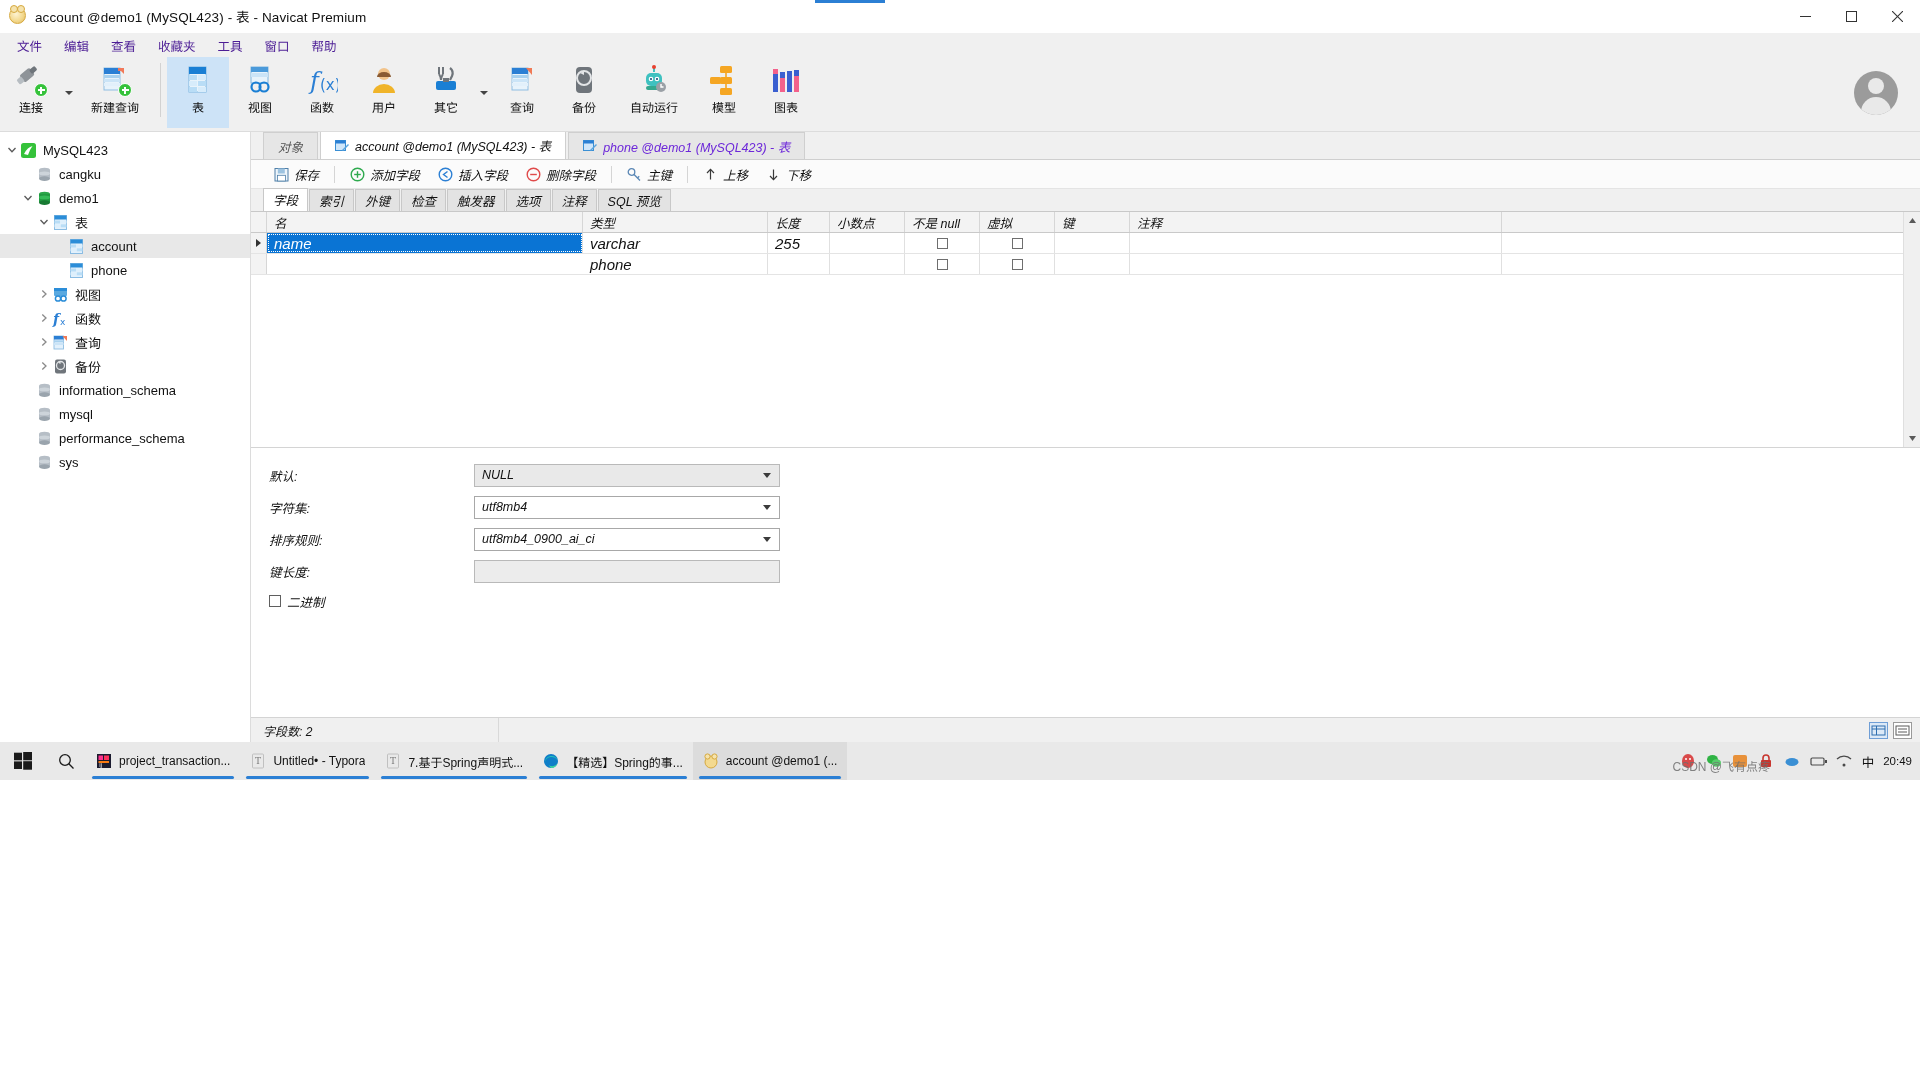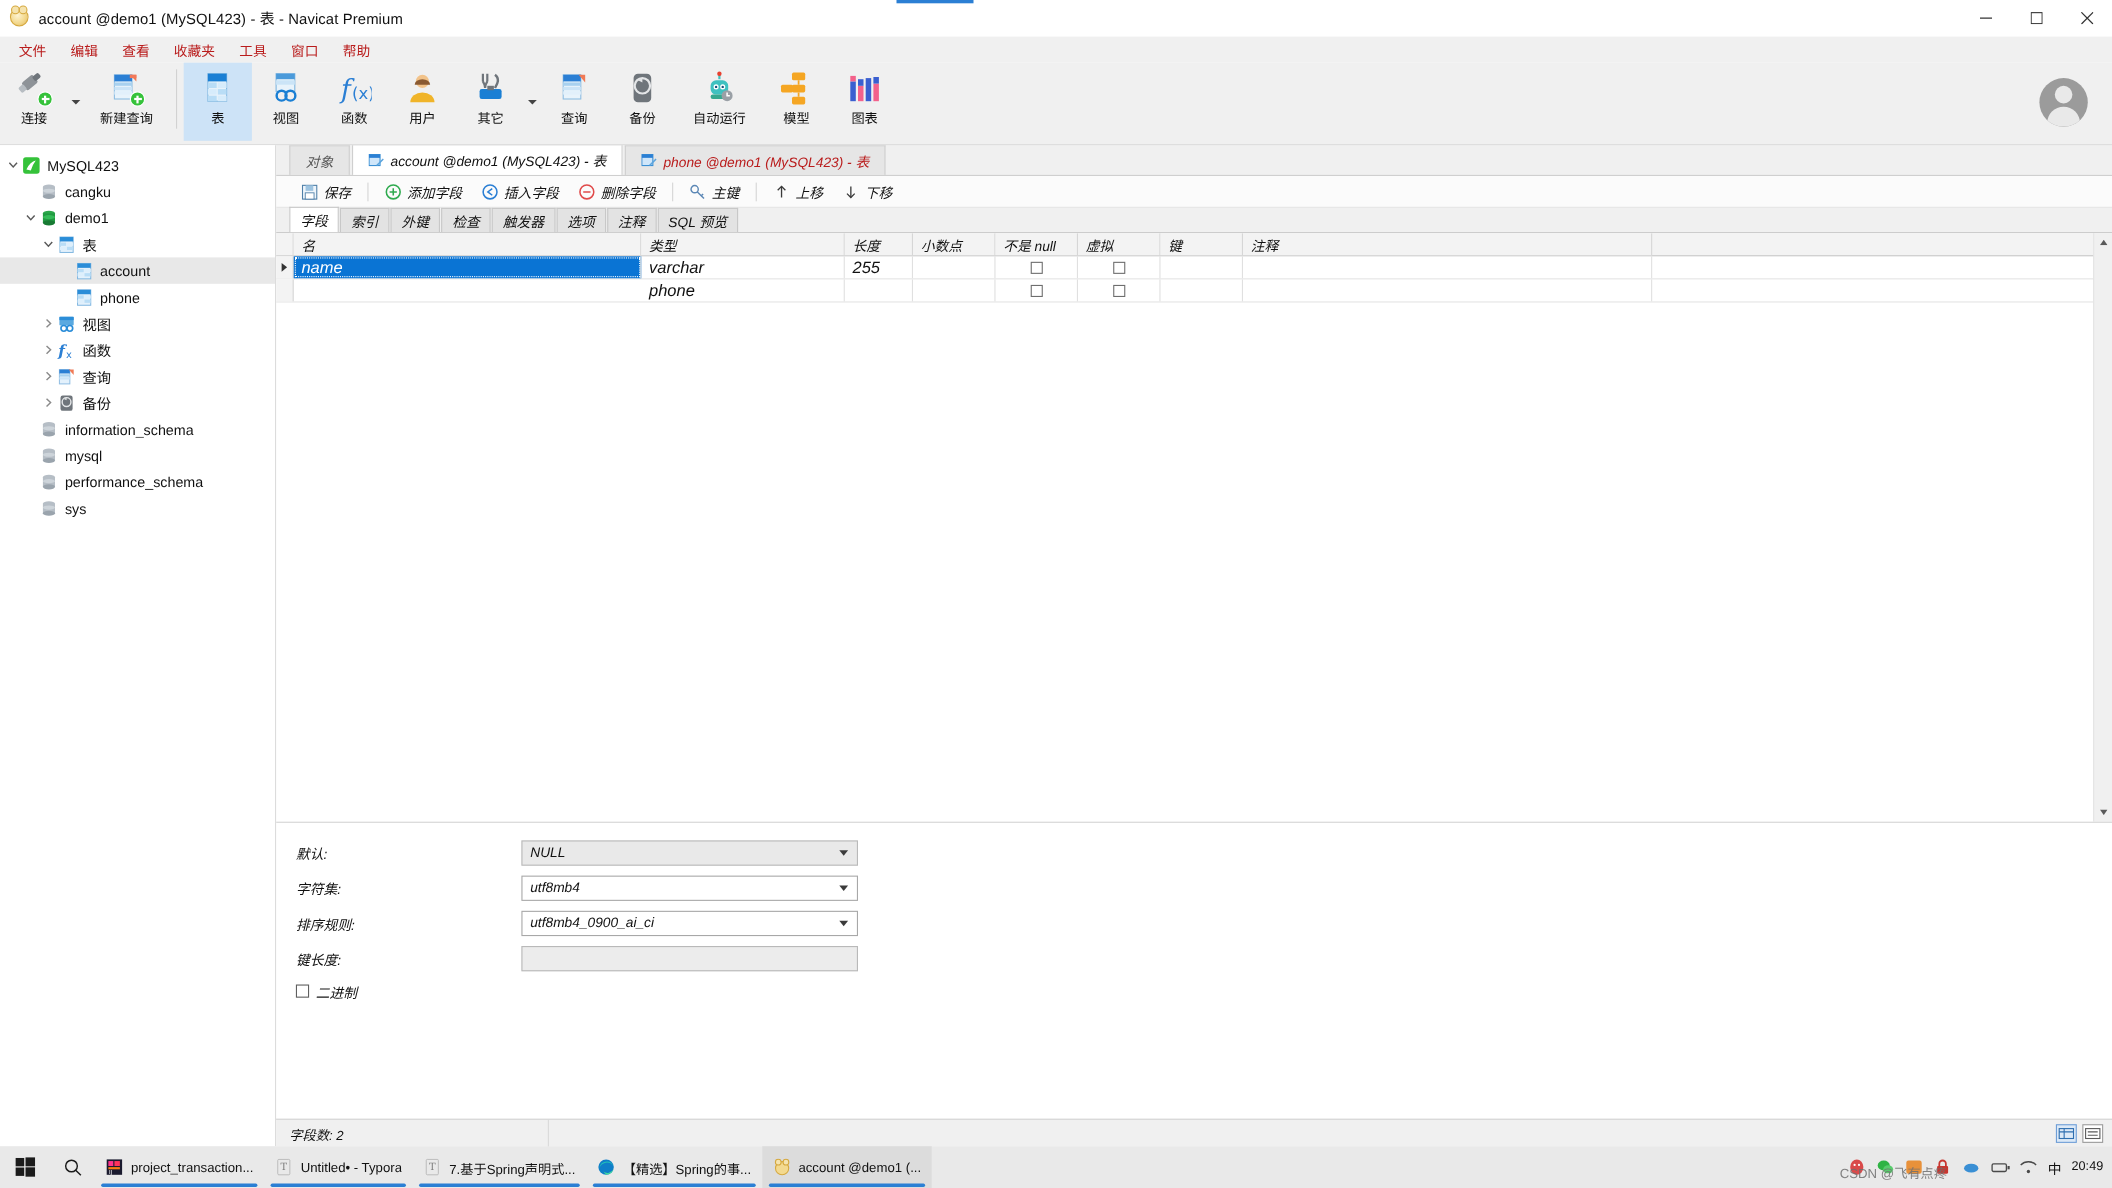--- a/index.html
+++ b/index.html
@@ -5,21 +5,21 @@
 <style>
   * { box-sizing: border-box; }
   html, body {
     margin: 0; padding: 0;
     width: 1920px; height: 1080px;
     overflow: hidden;
     font-family: "Liberation Sans", "DejaVu Sans", sans-serif;
     background: #ffffff;
     -webkit-font-smoothing: antialiased;
   }
-  #app { position: relative; width: 1920px; height: 1080px; background:#fff; display:flex; flex-direction:column; }
+  #app { position: relative; width: 1920px; height: 780px; background:#fff; display:flex; flex-direction:column; }
 
   
   .titlebar {
     height: 33px; min-height:33px; background:#ffffff; display:flex; align-items:center;
     border-bottom: 1px solid #ffffff; position:relative;
   }
   .titlebar .tb-icon { width:18px; height:18px; margin-left:9px; margin-right:8px; position:relative; }
   .dolphin {
     width:17px;height:17px;border-radius:50%;
     background: radial-gradient(circle at 40% 40%, #fdf3d2 0%, #f3d98f 55%, #e0b95c 100%);
@@ -32,21 +32,21 @@
   .dolphin::before{ left:0px; }
   .dolphin::after{ right:0px; }
   .titlebar .tb-title { font-size:13.5px; color:#111; letter-spacing:.1px; }
   .win-controls { position:absolute; right:0; top:0; height:33px; display:flex; }
   .win-btn { width:46px;height:33px;display:flex;align-items:center;justify-content:center;color:#333; }
   .win-btn svg { display:block; }
   .accent-line { position:absolute; left:815px; top:0; width:70px; height:3px; background:#2b7fd4; }
 
   
   .menubar { height:24px; min-height:24px; background:#f0f0f0; display:flex; align-items:center; padding-left:6px; }
-  .menu-item { font-size:12.5px; color:#b91c1c; padding:3px 11px; white-space:nowrap; }
+  .menu-item { font-size:12.5px; color:#4c1d95; padding:3px 11px; white-space:nowrap; }
 
   
   .ribbon { height:75px; min-height:75px; background:#f0f0f0; display:flex; align-items:flex-start; position:relative;
             border-bottom:1px solid #dcdcdc; }
   .rb-sep { width:1px; height:54px; background:#d2d2d2; margin:6px 6px 0 6px; align-self:flex-start; }
   .rb-btn { width:62px; height:71px; display:flex; flex-direction:column; align-items:center; justify-content:flex-start;
             padding-top:7px; cursor:default; position:relative; }
   .rb-btn.wide { width:78px; }
   .rb-btn.active { background:#cde3f7; }
   .rb-ico { width:32px; height:32px; position:relative; margin-bottom:5px; }
@@ -80,21 +80,21 @@
   
   .main { flex:1; display:flex; flex-direction:column; min-width:0; background:#ffffff;font-style:italic; }
 
   
   .doctabs { height:28px; min-height:28px; background:#f0f0f0; display:flex; align-items:flex-end;
              padding-left:12px; border-bottom:1px solid #cfcfcf; }
   .doctab { height:27px; display:flex; align-items:center; padding:0 14px; font-size:12.5px; color:#555;
             background:#e6e6e6; border:1px solid #cfcfcf; border-bottom:none; margin-right:2px; white-space:nowrap; }
   .doctab.active { background:#ffffff; color:#111; height:28px; }
   .doctab .dt-ico { width:14px;height:14px; margin-right:6px; position:relative; flex:0 0 14px; }
-  .doctab.inactive-txt { color:#b91c1c;align-items:center; }
+  .doctab.inactive-txt { color:#6d28d9;align-items:center; }
 
   
   .actionbar { height:29px; min-height:29px; background:#fbfbfb; display:flex; align-items:center;
                padding-left:14px; border-bottom:1px solid #e4e4e4; }
   .act { display:flex; align-items:center; font-size:12.5px; color:#111; padding:3px 9px; white-space:nowrap; }
   .act .a-ico { width:15px;height:15px;margin-right:5px; position:relative; flex:0 0 15px; }
   .act-sep { width:1px;height:17px;background:#d5d5d5;margin:0 6px; }
 
   
   .fieldtabs { height:23px; min-height:23px; background:#f0f0f0; display:flex; align-items:flex-end; padding-left:12px;

